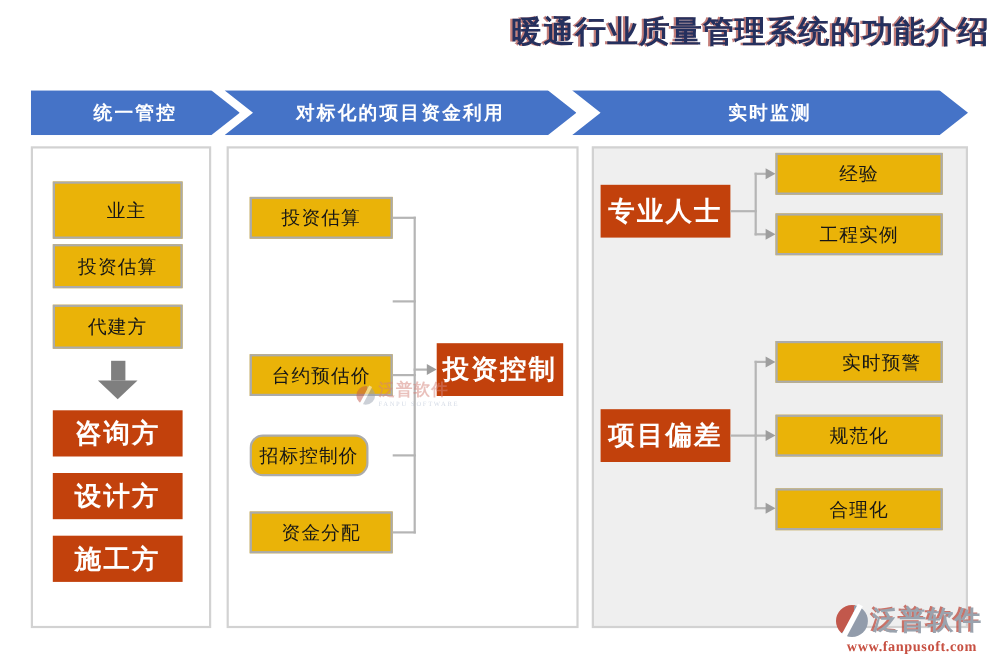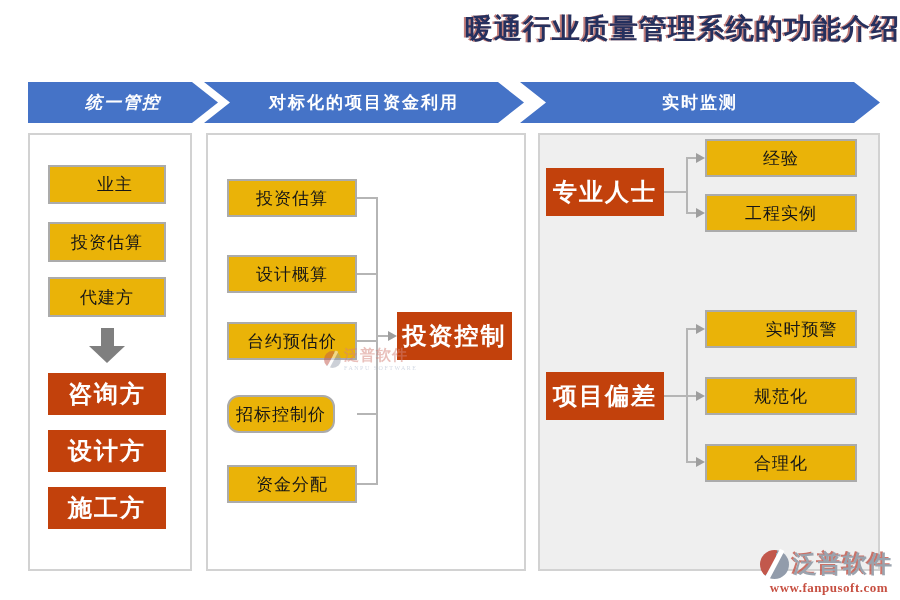--- a/index.html
+++ b/index.html
@@ -12,21 +12,21 @@
     position:absolute;top:10px;left:0;width:100%;text-align:right;
     font-size:28px;font-weight:bold;letter-spacing:1px;color:#25305e;
     text-shadow:-2px 0 0 rgba(166,59,50,.65);
   }
   
   .chev{
     position:absolute;top:82px;height:41px;background:#4573c7;color:#ffffff;
     display:flex;align-items:center;justify-content:center;
     font-size:17px;font-weight:bold;letter-spacing:2px;
   }
-  .chev.first{clip-path:polygon(0 0,calc(100% - 26px) 0,100% 50%,calc(100% - 26px) 100%,0 100%);font-style:italic;}
+  .chev.first{clip-path:polygon(0 0,calc(100% - 26px) 0,100% 50%,calc(100% - 26px) 100%,0 100%);}
   .chev.mid{clip-path:polygon(0 0,calc(100% - 26px) 0,100% 50%,calc(100% - 26px) 100%,0 100%,26px 50%);}
   
   .col{position:absolute;top:133px;height:438px;border:2px solid #d2d2d2;background:#ffffff;box-sizing:border-box;}
   .col.gray{background:#efefef;}
   
   .wbox{
     position:absolute;background:#eab308;border:2px solid #ababab;box-sizing:border-box;
     display:flex;align-items:center;justify-content:center;
     font-size:17px;color:#161616;letter-spacing:1px;
   }
@@ -72,21 +72,21 @@
     <span>对标化的项目资金利用</span>
   </div>
   <div class="chev mid" style="left:520px;width:360px;">
     <span>实时监测</span>
   </div>
 
   <div class="col" style="left:28px;width:164px;"></div>
   <div class="col" style="left:206px;width:320px;"></div>
   <div class="col gray" style="left:538px;width:342px;"></div>
 
-  <div class="wbox" style="left:48px;top:165px;width:118px;height:39px;padding-left:16px;">
+  <div class="wbox" style="left:48px;top:165px;width:118px;height:52px;padding-left:16px;">
     <span>业主</span>
   </div>
   <div class="wbox" style="left:48px;top:222px;width:118px;height:40px;">
     <span>投资估算</span>
   </div>
   <div class="wbox" style="left:48px;top:277px;width:118px;height:40px;">
     <span>代建方</span>
   </div>
 
   <div class="down-arrow">
@@ -99,23 +99,20 @@
   </div>
   <div class="bbox" style="left:48px;top:430px;width:118px;height:42px;">
     <span>设计方</span>
   </div>
   <div class="bbox" style="left:48px;top:487px;width:118px;height:42px;">
     <span>施工方</span>
   </div>
 
   <div class="wbox" style="left:227px;top:179px;width:130px;height:38px;">
     <span>投资估算</span>
-  </div>
-  <div class="wbox" style="left:227px;top:255px;width:130px;height:38px;">
-    <span>设计概算</span>
   </div>
   <div class="wbox" style="left:227px;top:322px;width:130px;height:38px;">
     <span>台约预估价</span>
   </div>
   <div class="wbox" style="left:227px;top:395px;width:108px;height:38px;border-radius:12px;">
     <span>招标控制价</span>
   </div>
   <div class="wbox" style="left:227px;top:465px;width:130px;height:38px;">
     <span>资金分配</span>
   </div>

